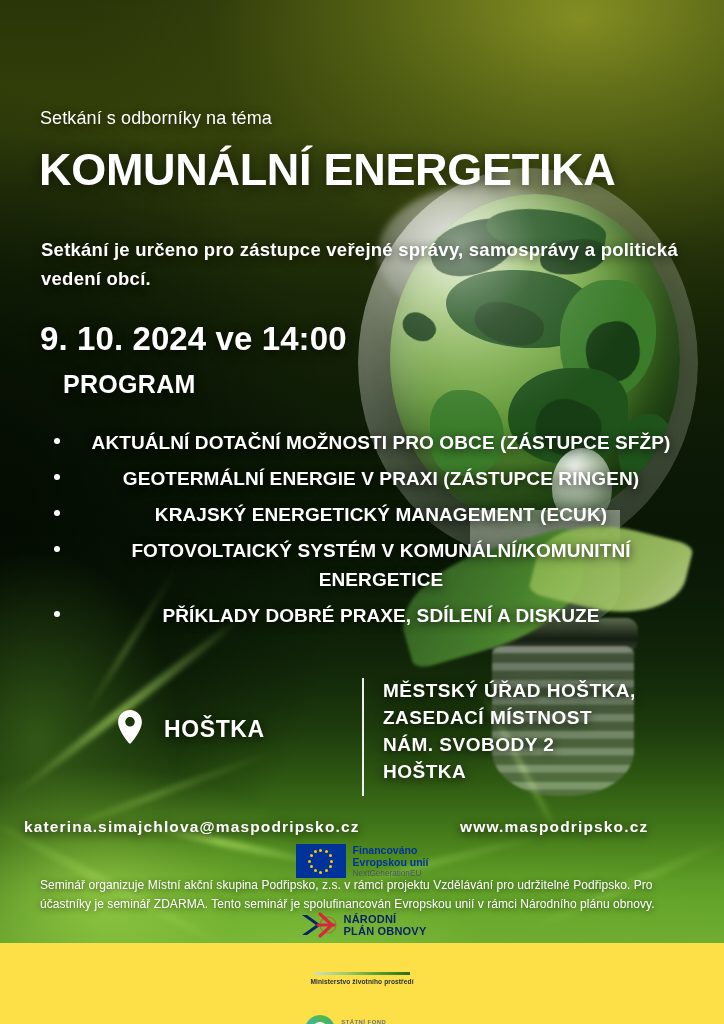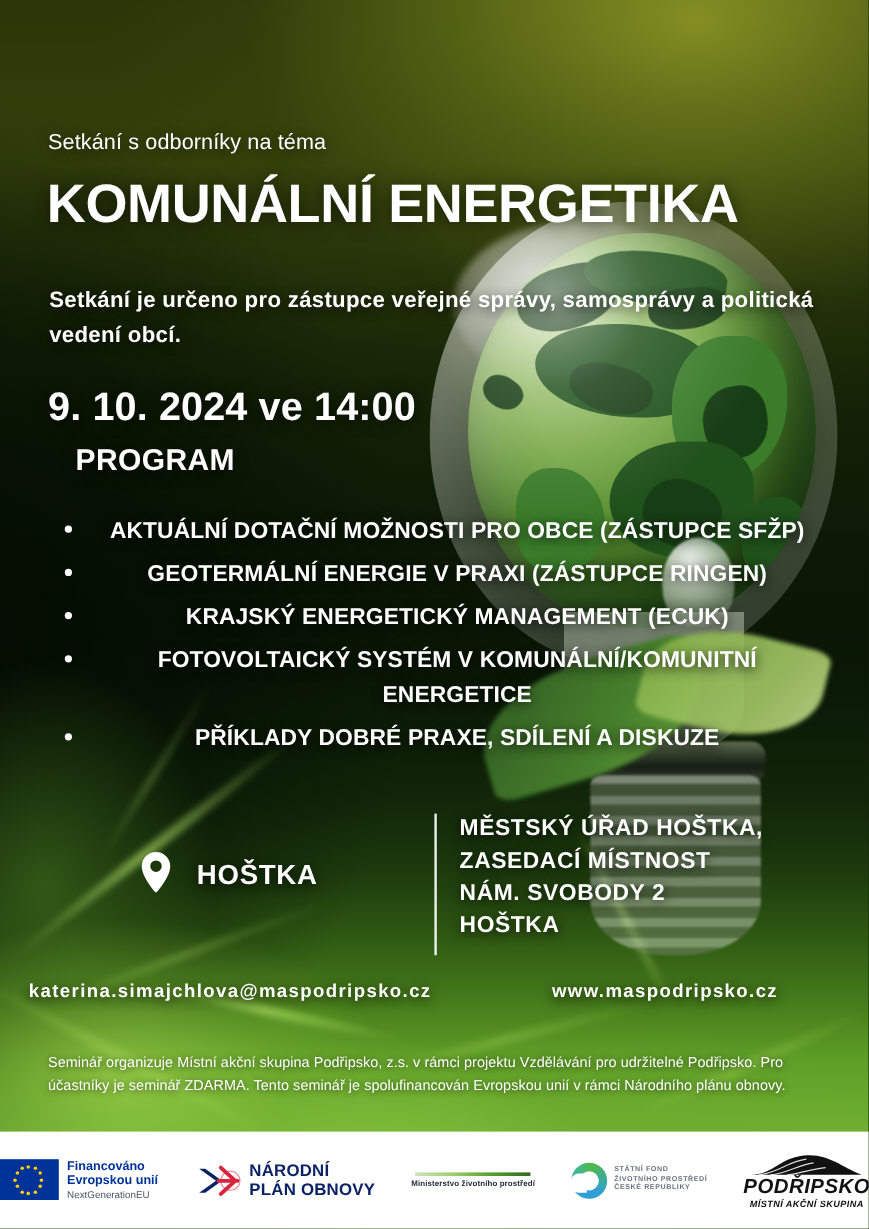--- a/index.html
+++ b/index.html
@@ -207,38 +207,38 @@
 
   .finenote{
     position:absolute;left:40px;top:876px;width:648px;
     font-size:12px;font-weight:400;line-height:1.62;letter-spacing:.05px;
     text-shadow:0 1px 6px rgba(0,0,0,.65);
   }
 
   
   .footer{
     position:absolute;left:0;bottom:0;width:724px;height:81px;
-    background:#ffffff;
-    display:flex;align-items:center;justify-content:center;gap:30px;
+    background:#fde047;
+    display:flex;align-items:center;justify-content:center;gap:30px;flex-direction:column;
   }
   .logo{display:flex;align-items:center;}
 
   
   .eu-flag{
     width:50px;height:34px;background:#003399;position:relative;flex:0 0 auto;
   }
   .eu-star{position:absolute;width:3px;height:3px;background:#FFCC00;border-radius:50%;}
   .eu-text{margin-left:7px;color:#003399;line-height:1.16;}
   .eu-text .l1,.eu-text .l2{font-size:10.5px;font-weight:700;white-space:nowrap;}
   .eu-text .l3{font-size:8.2px;font-weight:400;color:#4b5563;white-space:nowrap;margin-top:1px;}
 
   
   .npo-mark{position:relative;width:40px;height:34px;flex:0 0 auto;}
   .npo-text{margin-left:6px;color:#0b2265;line-height:1.14;}
-  .npo-text .l1,.npo-text .l2{font-size:14px;font-weight:700;white-space:nowrap;letter-spacing:.2px;}
+  .npo-text .l1,.npo-text .l2{font-size:11px;font-weight:700;white-space:nowrap;letter-spacing:.2px;}
 
   
   .mzp{display:flex;flex-direction:column;align-items:center;gap:3px;}
   .mzp-bar{width:96px;height:3px;background:linear-gradient(90deg,#cfe3b8 0%,#9dcb6d 34%,#5aa132 64%,#2f6b1f 100%);}
   .mzp-cap{font-size:6.6px;color:#1f2937;font-weight:700;white-space:nowrap;letter-spacing:.1px;}
 
   
   .sfzp-mark{
     width:30px;height:30px;border-radius:50%;flex:0 0 auto;position:relative;
     background:conic-gradient(from 200deg,#2f9fd6 0deg,#3fb6a8 90deg,#4fb84a 170deg,#2f9fd6 300deg,#2f9fd6 360deg);

